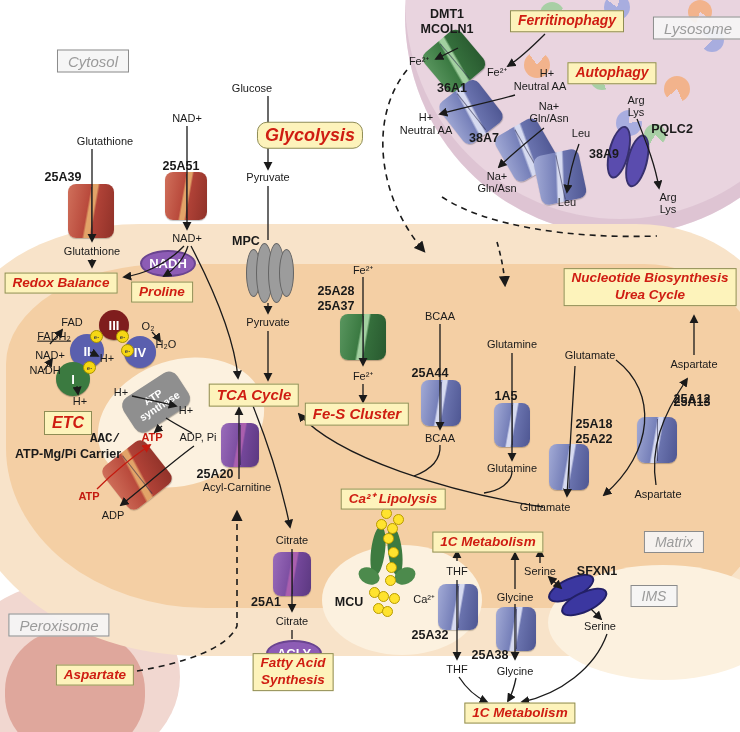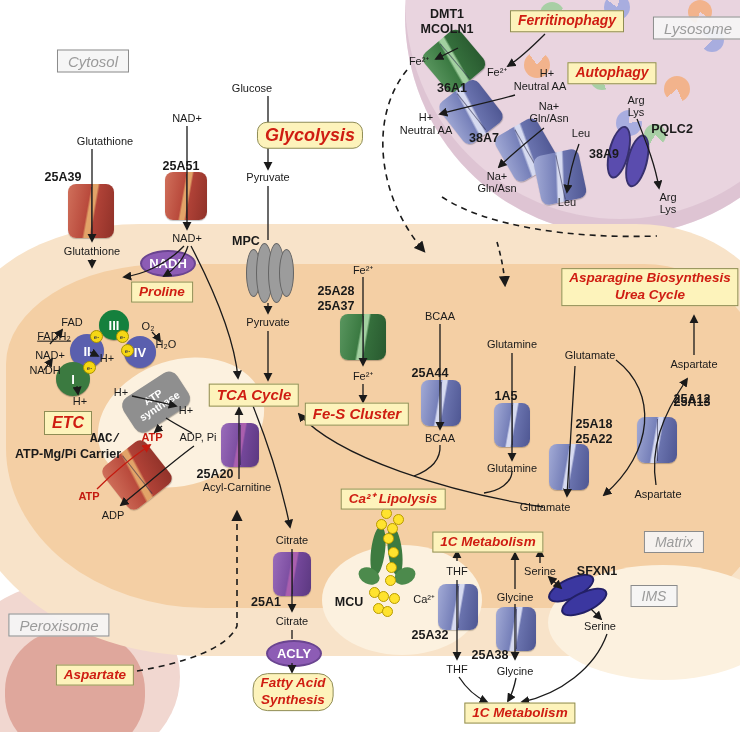--- a/index.html
+++ b/index.html
@@ -89,21 +89,21 @@
   <div class="tr tr-green" style="left:340px;top:314px;width:46px;height:46px;"></div>
   <div class="tr tr-blue" style="left:421px;top:380px;width:40px;height:46px;"></div>
   <div class="tr tr-blue" style="left:494px;top:403px;width:36px;height:44px;"></div>
   <div class="tr tr-blue" style="left:549px;top:444px;width:40px;height:46px;"></div>
   <div class="tr tr-blue" style="left:637px;top:417px;width:40px;height:46px;"></div>
   <div class="tr tr-purple" style="left:221px;top:423px;width:38px;height:44px;"></div>
   <div class="tr tr-purple" style="left:273px;top:552px;width:38px;height:44px;"></div>
   <div class="tr tr-blue" style="left:438px;top:584px;width:40px;height:46px;"></div>
   <div class="tr tr-blue" style="left:496px;top:607px;width:40px;height:44px;"></div>
 
-  <div class="cx" style="left:99px;top:310px;width:30px;height:30px;background:#15803d;">III</div>
+  <div class="cx" style="left:99px;top:310px;width:30px;height:30px;background:#7f1d1d;">III</div>
   <div class="cx" style="left:70px;top:334px;width:34px;height:34px;background:#5a5fae;">II</div>
   <div class="cx" style="left:124px;top:336px;width:32px;height:32px;background:#5a5fae;">IV</div>
   <div class="cx" style="left:56px;top:362px;width:34px;height:34px;background:#3b7a40;">I</div>
   <div class="edot" style="left:90px;top:330px;">e-</div>
   <div class="edot" style="left:116px;top:330px;">e-</div>
   <div class="edot" style="left:121px;top:344px;">e-</div>
   <div class="edot" style="left:83px;top:361px;">e-</div>
 
   <div style="position:absolute;left:124px;top:382px;width:64px;height:40px;background:#8f8f8f;border-radius:10px;
               transform:rotate(-33deg);z-index:20;display:flex;align-items:center;justify-content:center;box-shadow:0 1px 1px rgba(0,0,0,.3);">
@@ -210,32 +210,33 @@
 
   <div class="gbox" style="left:93px;top:61px;">Cytosol</div>
   <div class="gbox" style="left:698px;top:28px;">Lysosome</div>
   <div class="gbox" style="left:59px;top:625px;">Peroxisome</div>
   <div class="gbox" style="left:674px;top:542px;font-size:14px;">Matrix</div>
   <div class="gbox" style="left:654px;top:596px;font-size:14px;">IMS</div>
 
   <div class="ybox" style="left:567px;top:21px;font-size:14px;">Ferritinophagy</div>
   <div class="ybox" style="left:612px;top:73px;font-size:14px;">Autophagy</div>
   <div class="ybox" style="left:310px;top:135px;font-size:18px;border-radius:10px;">Glycolysis</div>
+  <div class="ybox" style="left:61px;top:283px;">Redox Balance</div>
   <div class="ybox" style="left:162px;top:292px;">Proline</div>
   <div class="ybox" style="left:68px;top:423px;font-size:16px;">ETC</div>
   <div class="ybox" style="left:254px;top:395px;font-size:15px;">TCA Cycle</div>
   <div class="ybox" style="left:357px;top:414px;font-size:15px;">Fe-S Cluster</div>
   <div class="ybox" style="left:393px;top:499px;">Ca²⁺ Lipolysis</div>
   <div class="ybox" style="left:650px;top:287px;">
-    <div>Asparagine Biosynthesis</div>
+    <div>Nucleotide Biosynthesis</div>
     <div>Urea Cycle</div>
   </div>
   <div class="ybox" style="left:488px;top:542px;">1C Metabolism</div>
   <div class="ybox" style="left:520px;top:713px;">1C Metabolism</div>
-  <div class="ybox" style="left:293px;top:692px;border-radius:15px;">
+  <div class="ybox" style="left:293px;top:672px;">
     <div>Fatty Acid</div>
     <div>Synthesis</div>
   </div>
   <div class="ybox" style="left:95px;top:675px;">Aspartate</div>
 
   <div class="lb bold" style="left:447px;top:14px;">DMT1</div>
   <div class="lb bold" style="left:447px;top:29px;">MCOLN1</div>
   <div class="lb bold" style="left:452px;top:88px;">36A1</div>
   <div class="lb bold" style="left:484px;top:138px;">38A7</div>
   <div class="lb bold" style="left:604px;top:154px;">38A9</div>

